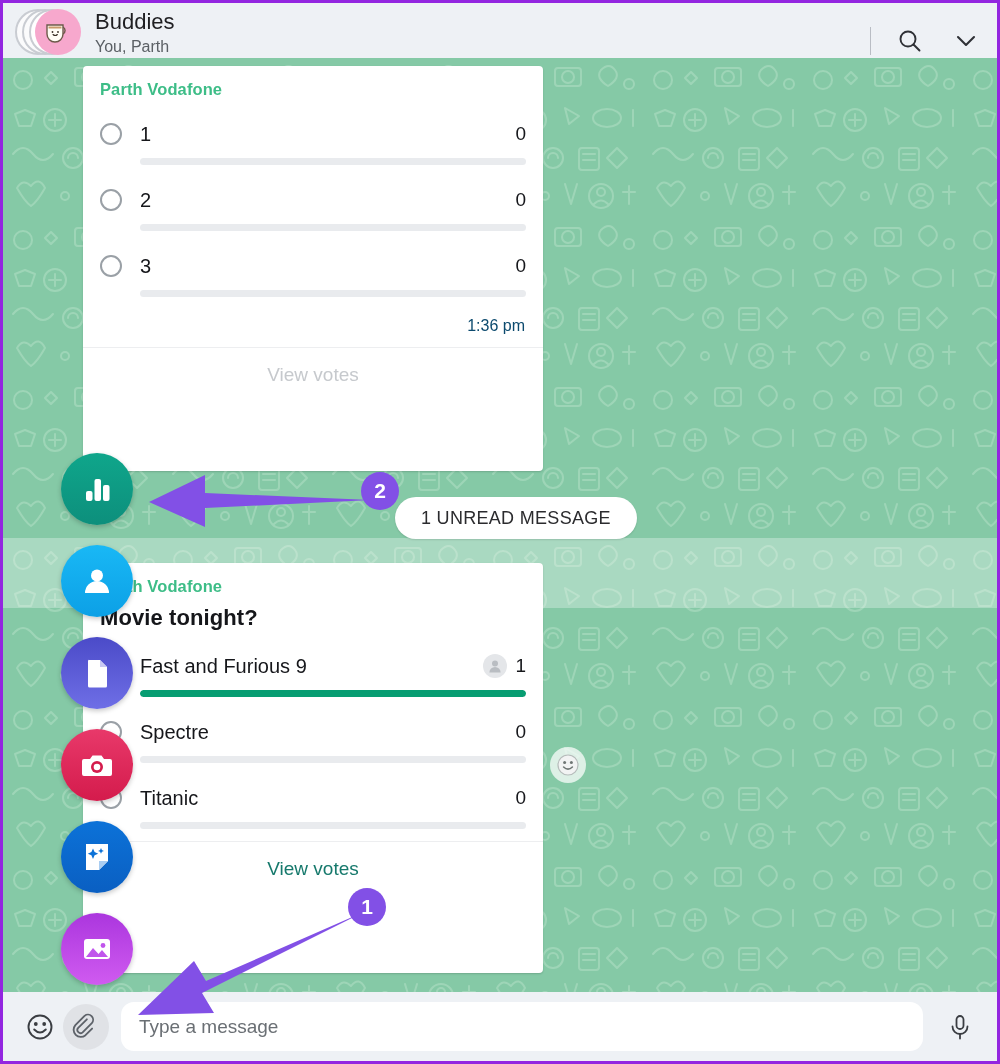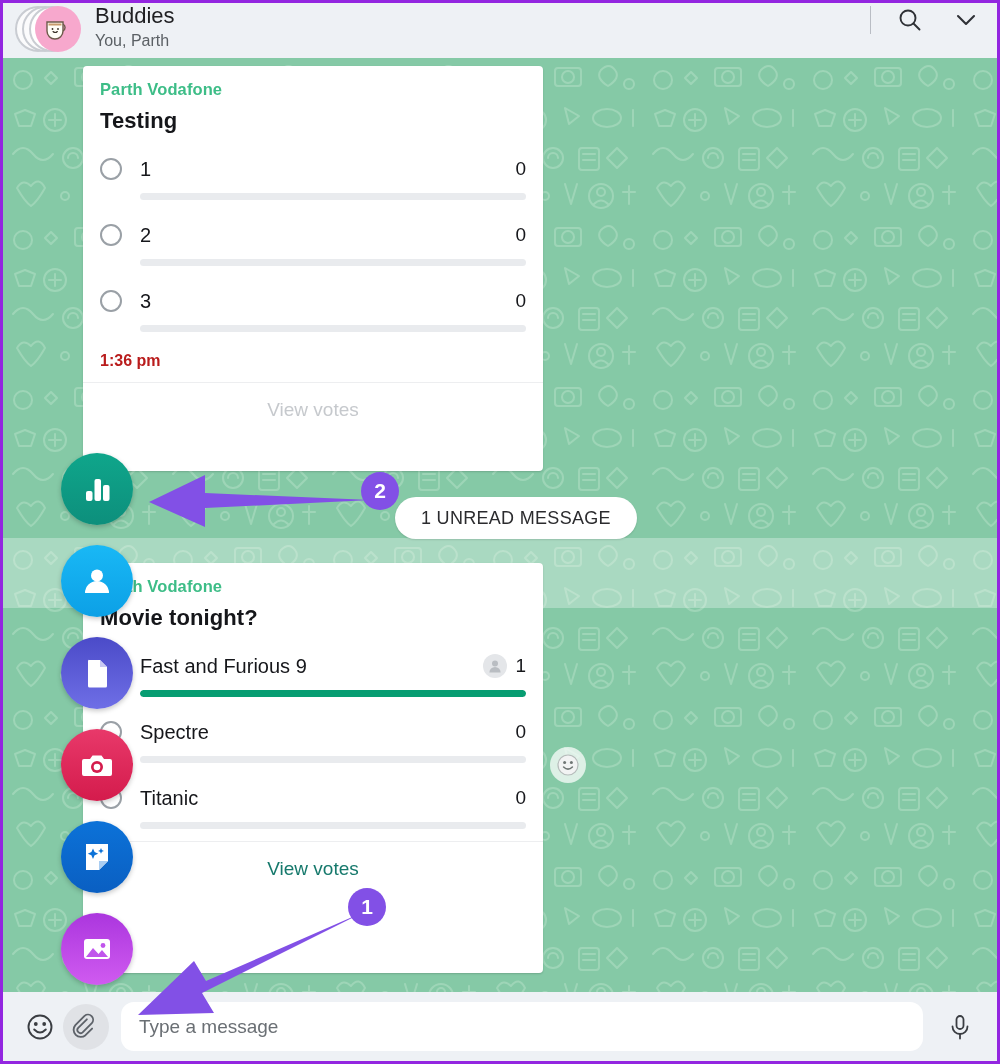--- a/index.html
+++ b/index.html
@@ -17,21 +17,21 @@
     border-color: #9326e0;
     background: #eef1f5;
     overflow: hidden;
   }
 
   
   .header {
     position: absolute; top: 0; left: 0;
     width: 994px; height: 55px;
     background: #eef1f5;
-    display: flex; align-items: flex-start;
+    display: flex; align-items: flex-end;
     padding: 0 14px 0 10px;
     z-index: 40;
   }
   .avatar-stack {
     position: relative; width: 74px; height: 52px;
     flex: 0 0 74px;
   }
   .av-ring {
     position: absolute; top: 3px;
     width: 46px; height: 46px; border-radius: 50%;
@@ -110,22 +110,22 @@
     background: #e4e6e9; display: flex; align-items: center; justify-content: center;
   }
   .bar {
     margin-top: 11px; margin-left: 40px;
     height: 7px; border-radius: 4px; background: #e9ebee;
     overflow: hidden;
   }
   .bar-fill { height: 100%; border-radius: 4px; background: #079d72; }
 
   .poll-time {
-    font-size: 16px; color: #b91c1c;
-    margin-top: 20px; padding-right: 1px; font-weight: bold;
+    text-align: right; font-size: 16px; color: #0c4a6e;
+    margin-top: 20px; padding-right: 1px;
   }
   .card-divider {
     margin-top: 12px; margin-left: -17px; margin-right: -17px;
     height: 1px; background: #edeef0;
   }
   .view-votes {
     height: 54px; display: flex; align-items: center; justify-content: center;
     font-size: 19px; cursor: pointer;
   }
   .vv-muted { color: #c6c9cd; }
@@ -261,21 +261,20 @@
       </defs>
       <rect width="994" height="937" fill="url(#dood)"></rect>
     </svg>
   </div>
 
   <div class="unread-band" style="top:535px"></div>
   <div class="unread-pill" style="top:494px">1 UNREAD MESSAGE</div>
 
   <div class="card" id="card1">
     <div class="poll-author">Parth Vodafone</div>
-    <div class="poll-q">Testing</div>
 
     <div class="opt">
       <div class="opt-row">
         <div class="radio"></div>
         <div class="opt-label">1</div>
         <div class="opt-right">
           <div class="opt-count">0</div>
         </div>
       </div>
       <div class="bar">

